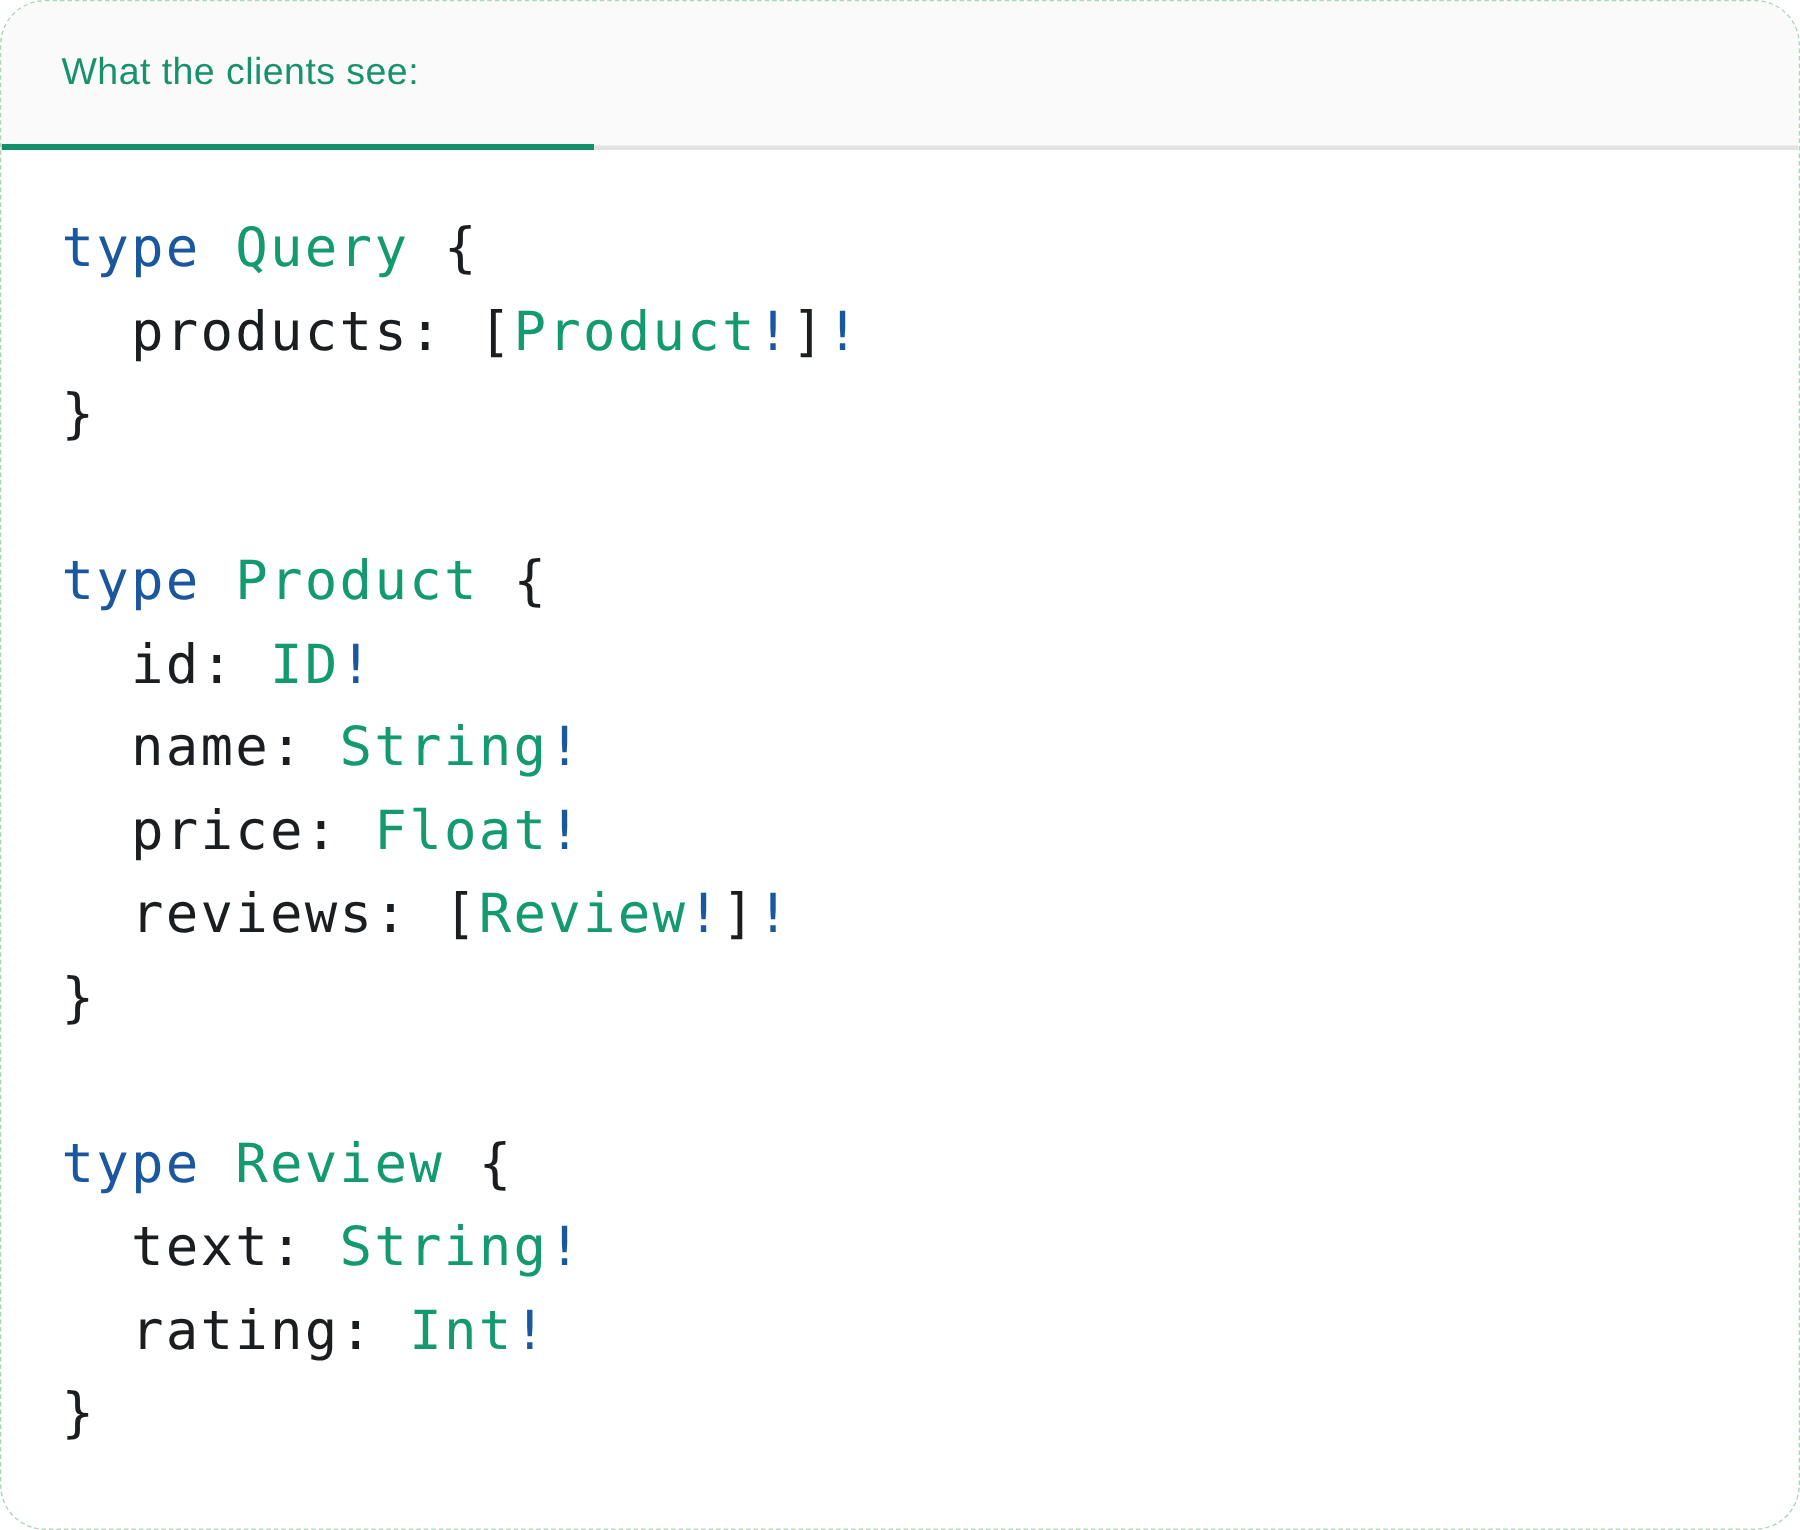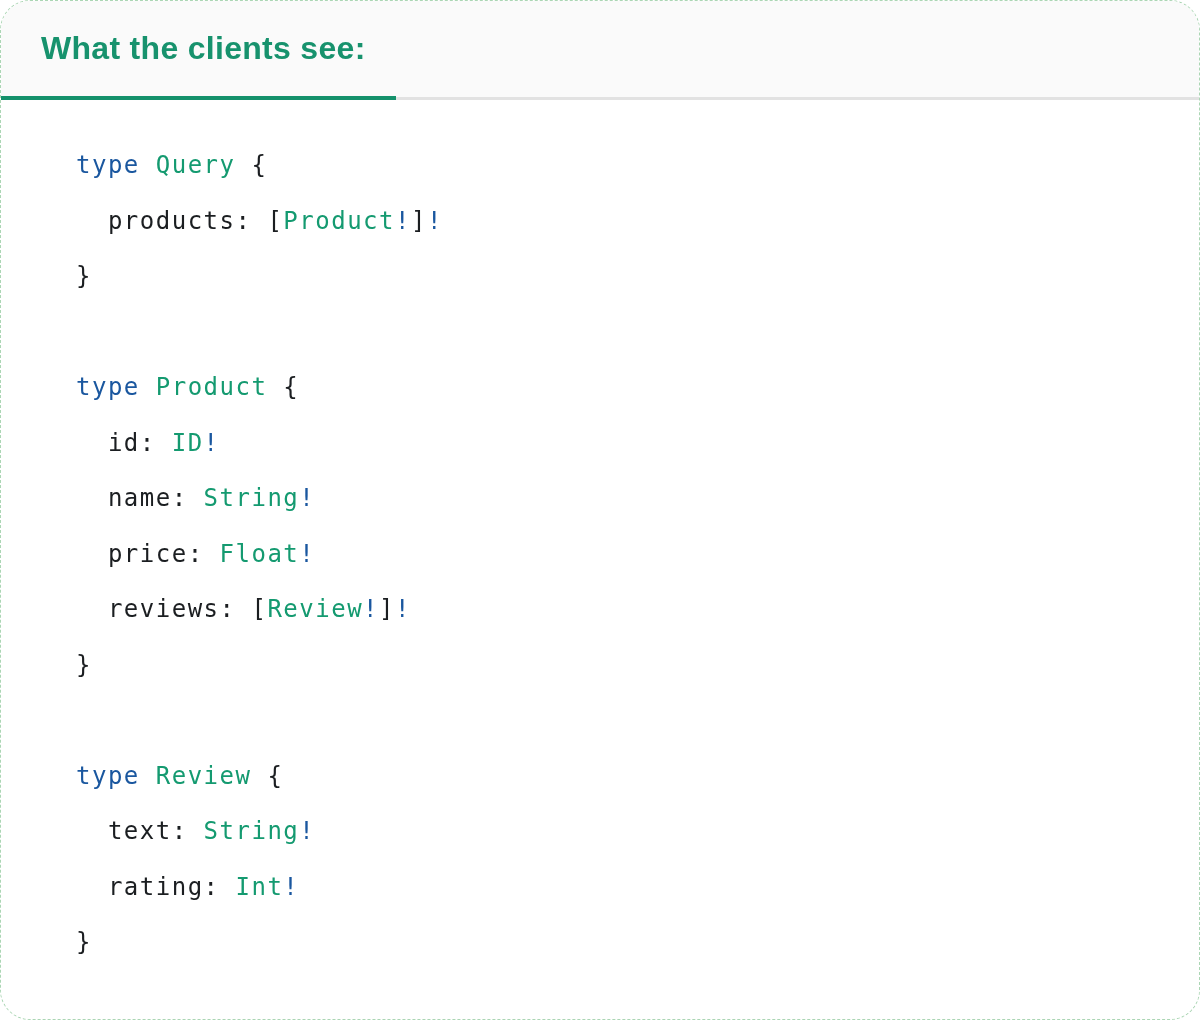--- a/index.html
+++ b/index.html
@@ -37,33 +37,32 @@
   }
   .tab{
     position:absolute;left:0;top:0;
     width:395px;height:99px;
     border-bottom:4px solid var(--tab-underline-green);
     display:flex;align-items:center;
     padding-left:40px;
     cursor:pointer;
   }
   .tab-label{
-    font-size:32px;
-    font-weight:700;
+    font-size:25px;
+    font-weight:400;
     letter-spacing:0.3px;
     color:var(--tab-text-green);
   }
   .code{
     padding:38px 30px 0 40px;
     font-family:"DejaVu Sans Mono", monospace;
-    font-size:24px;
+    font-size:36px;
     letter-spacing:1.5px;
     color:var(--code-dark);
     white-space:pre;
-    margin-left:35px;
   }
   .code-line{
     height:55.5px;
     line-height:55.5px;
   }
   .tok-kw{color:var(--keyword-blue);}
   .tok-ty{color:var(--type-green);}
   .tok-pl{color:var(--code-dark);}
 </style>
 </head>

